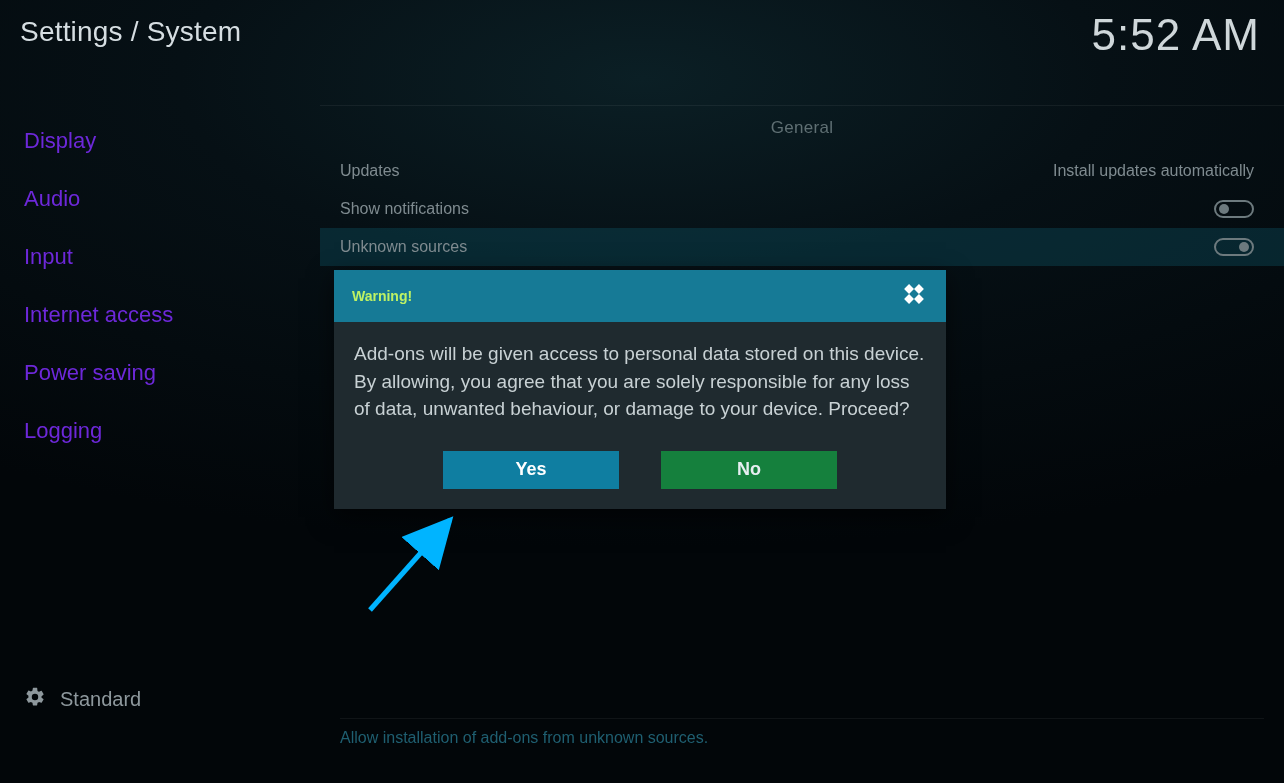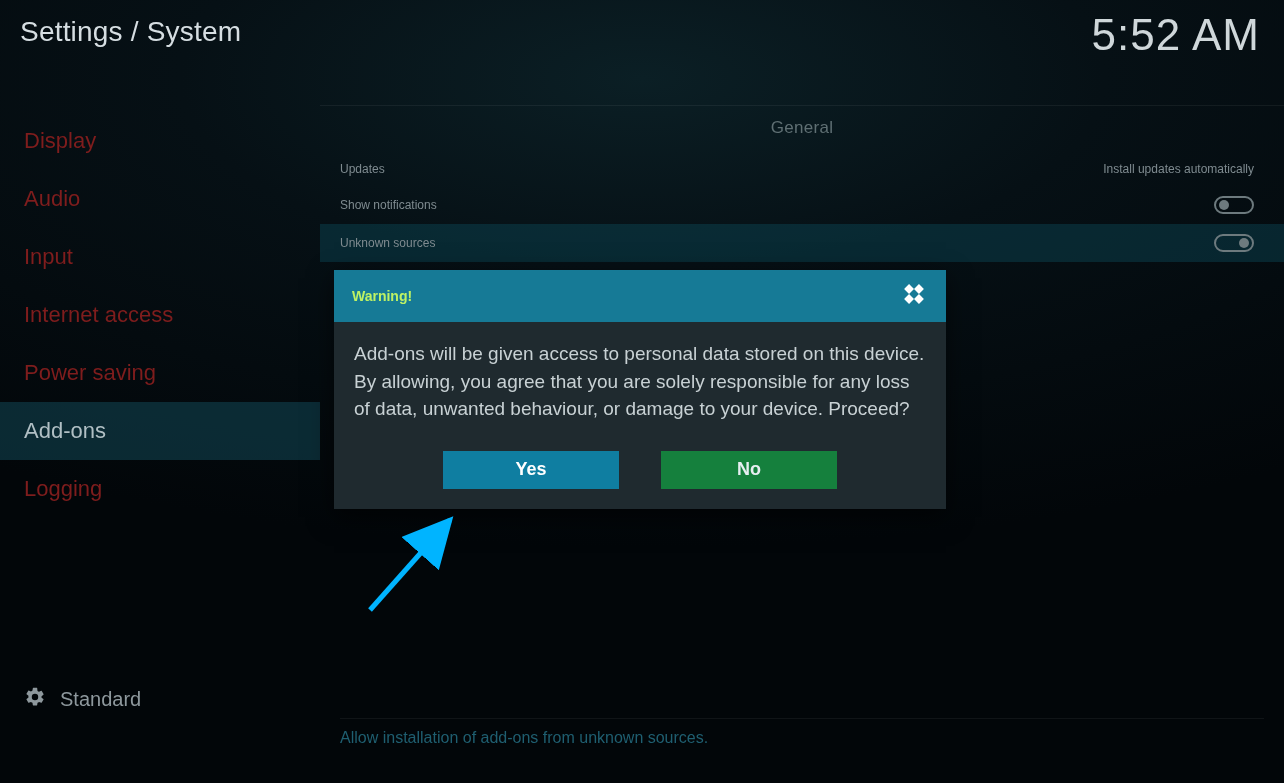--- a/index.html
+++ b/index.html
@@ -32,21 +32,21 @@
   .sidebar {
     position: absolute;
     top: 112px; left: 0;
     width: 320px;
     display: flex;
     flex-direction: column;
   }
   .sidebar .item {
     padding: 16px 24px;
     font-size: 22px;
-    color: #7f1d1d;
+    color: #6d28d9;
     cursor: pointer;
   }
   .sidebar .item.selected {
     background: rgba(18, 71, 86, 0.55);
     color: #b0bfc4;
   }
   .level-row {
     position: absolute;
     left: 24px; bottom: 70px;
     display: flex;
@@ -70,21 +70,21 @@
     font-weight: 400;
     color: #5f6f73;
     padding: 12px 0 14px;
     letter-spacing: 0.3px;
   }
   .row {
     display: flex;
     justify-content: space-between;
     align-items: center;
     padding: 10px 30px 10px 20px;
-    font-size: 12px;
+    font-size: 16px;
     color: #7f8b90;
   }
   .row.highlight {
     background: rgba(14, 88, 107, 0.35);
     gap: 24px;
   }
   .row .value { color: #7f8b90; }
 
   .toggle {
     width: 40px; height: 18px;
@@ -174,21 +174,20 @@
 
 <div class="breadcrumb">Settings / System</div>
 <div class="clock">5:52 AM</div>
 
 <div class="sidebar">
   <div class="item">Display</div>
   <div class="item">Audio</div>
   <div class="item">Input</div>
   <div class="item">Internet access</div>
   <div class="item">Power saving</div>
-  <div class="item selected">Add-ons</div>
   <div class="item">Logging</div>
 </div>
 
 <div class="level-row">
   <span>
     <svg viewBox="0 0 24 24">
         <path d="M19.14,12.94a7.14,7.14,0,0,0,.05-.94,7.14,7.14,0,0,0-.05-.94l2.03-1.58a.5.5,0,0,0,.12-.64l-1.92-3.32a.5.5,0,0,0-.61-.22l-2.39.96a7.03,7.03,0,0,0-1.62-.94l-.36-2.54A.5.5,0,0,0,13.9,2h-3.8a.5.5,0,0,0-.49.42L9.25,4.96a7.03,7.03,0,0,0-1.62.94l-2.39-.96a.5.5,0,0,0-.61.22L2.71,8.48a.5.5,0,0,0,.12.64L4.86,10.7a7.14,7.14,0,0,0-.05.94,7.14,7.14,0,0,0,.05.94L2.83,14.16a.5.5,0,0,0-.12.64l1.92,3.32a.5.5,0,0,0,.61.22l2.39-.96a7.03,7.03,0,0,0,1.62.94l.36,2.54a.5.5,0,0,0,.49.42h3.8a.5.5,0,0,0,.49-.42l.36-2.54a7.03,7.03,0,0,0,1.62-.94l2.39.96a.5.5,0,0,0,.61-.22l1.92-3.32a.5.5,0,0,0-.12-.64ZM12,15.5A3.5,3.5,0,1,1,15.5,12,3.5,3.5,0,0,1,12,15.5Z"></path>
       </svg>
   </span>
   <span>Standard</span>

